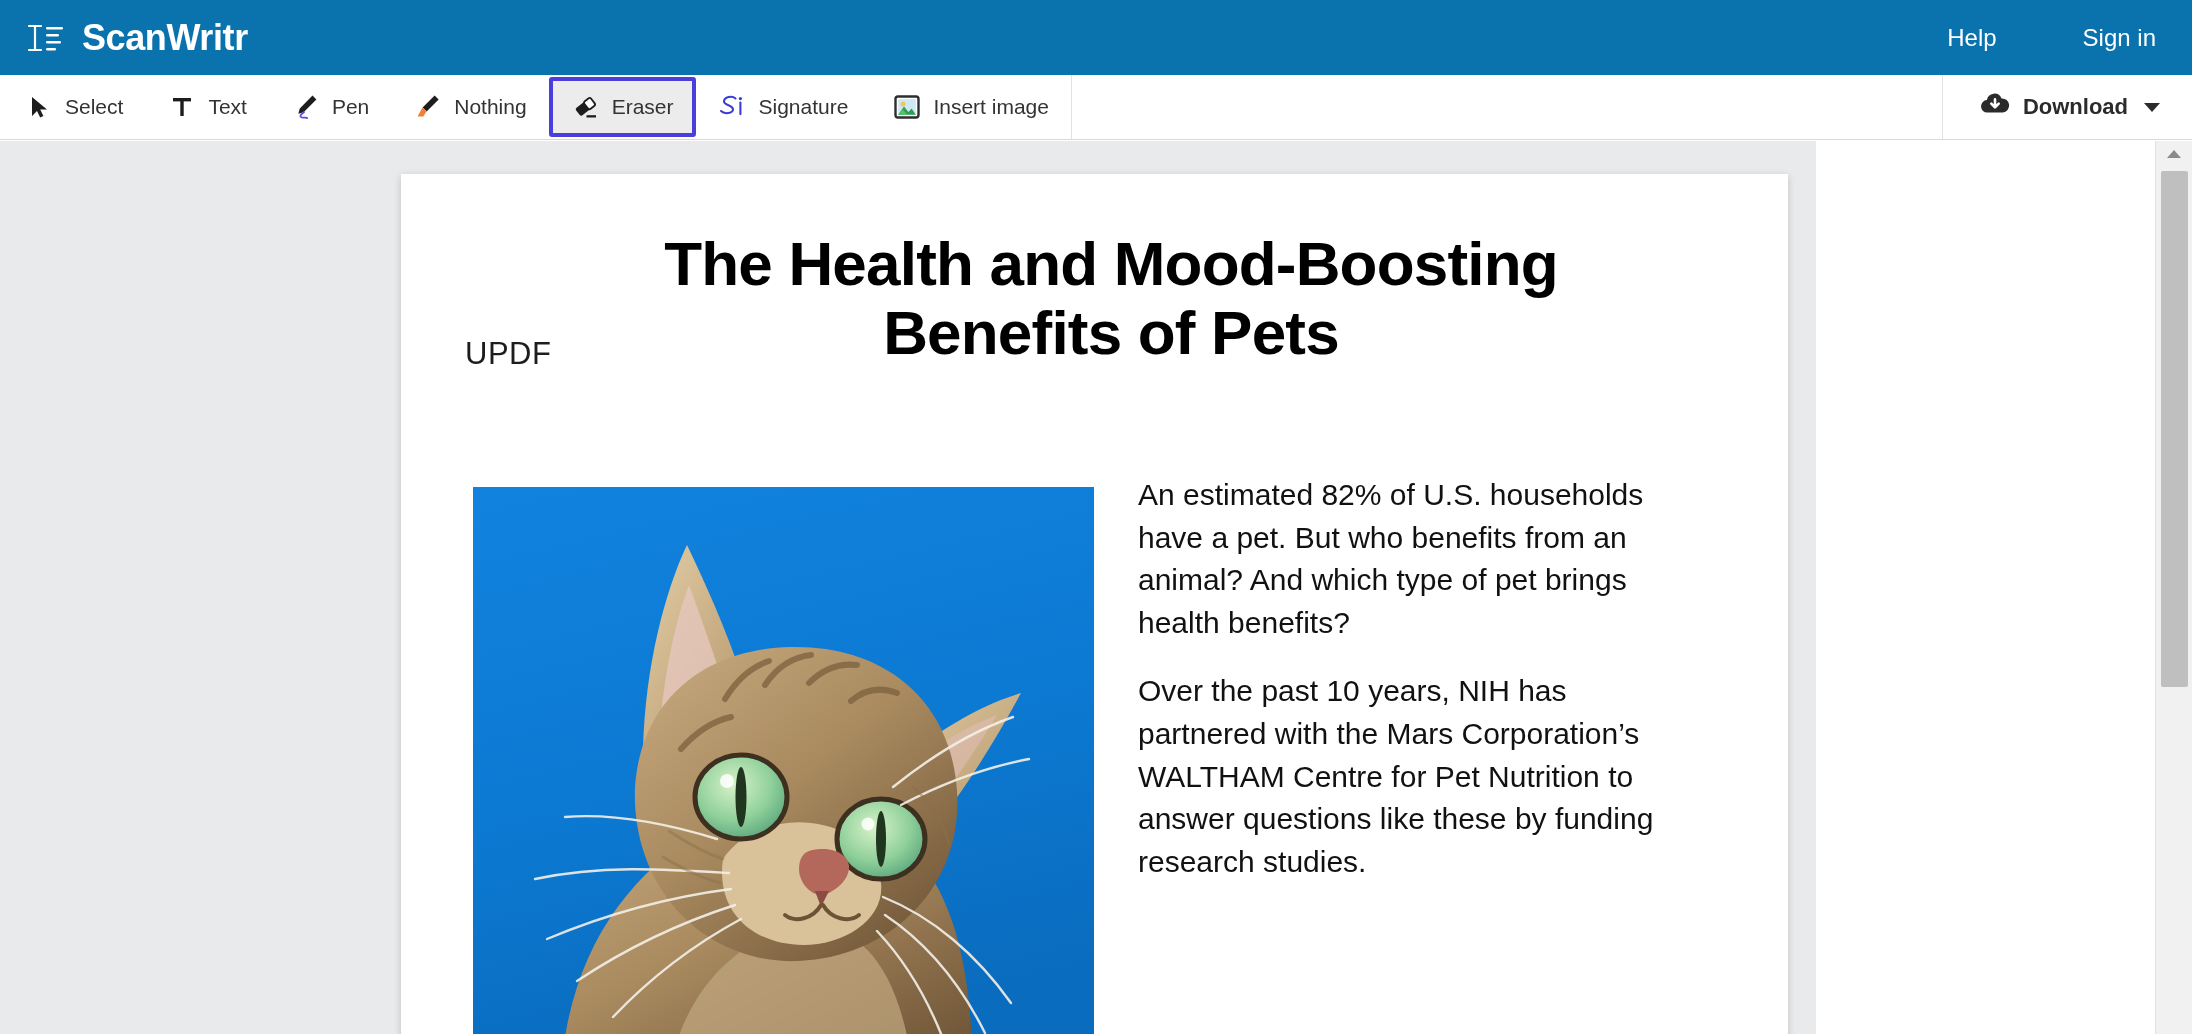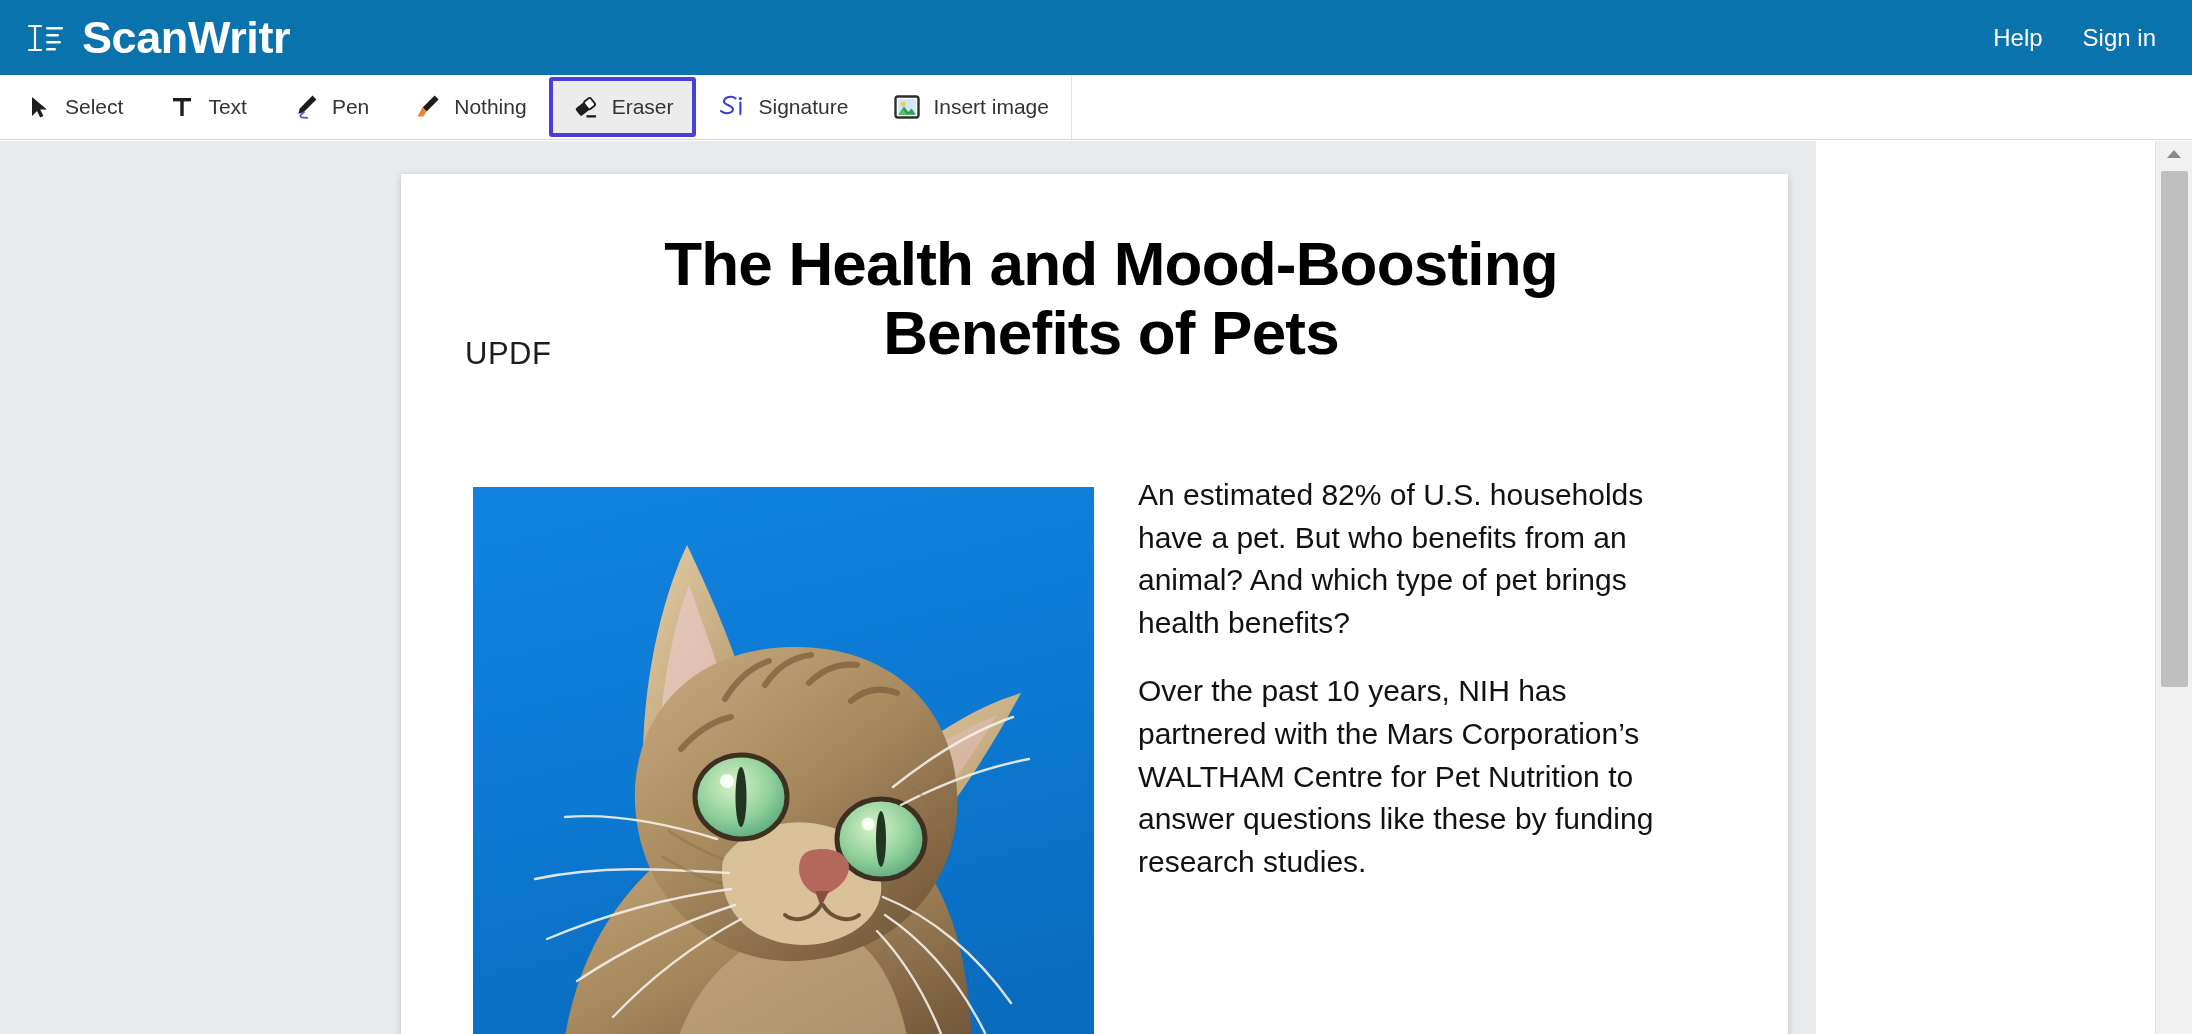--- a/index.html
+++ b/index.html
@@ -30,39 +30,40 @@
     gap: 14px;
     cursor: pointer;
   }
   .brand-icon {
     width: 44px;
     height: 40px;
     display: block;
   }
   .brand-name {
     color: #ffffff;
-    font-size: 45px;
+    font-size: 36px;
     font-weight: bold;
     letter-spacing: -0.4px;
     line-height: 1;
     white-space: nowrap;
   }
   .header-spacer { flex: 1 1 auto; }
   .header-links {
     display: flex;
     align-items: center;
     gap: 40px;
     padding-right: 8px;
   }
   .header-link {
     color: #ffffff;
     font-size: 24px;
     text-decoration: none;
     white-space: nowrap;
     line-height: 1;
+    margin-left: 46px;
   }
 
   
   .toolbar {
     position: absolute;
     top: 75px; left: 0;
     width: 2192px;
     height: 65px;
     background: #ffffff;
     border-bottom: 1px solid #d9d9d9;
@@ -343,20 +344,32 @@
           <path d="M5.2 21.8 L10 16.4 L14 21.8 Z" fill="#59bf6b"></path>
         </svg>
       </span>
       <span>Insert image</span>
     </button>
 
   </div>
 
   <div class="toolbar-spacer"></div>
 
+  <div class="download-wrap">
+    <button class="download-btn">
+      <span class="tool-ico">
+        <svg width="32" height="26" viewBox="0 0 32 26" xmlns="http://www.w3.org/2000/svg">
+          <path d="M8.5 21.5 a6.2 6.2 0 0 1 -0.6 -12.4 a7.6 7.6 0 0 1 14.6 -1.6 a5.8 5.8 0 0 1 1.3 14 Z" fill="#2b2b2b"></path>
+          <path d="M16 8.4 v7.2 M12.3 12.6 L16 16.4 L19.7 12.6" fill="none" stroke="#ffffff" stroke-width="2.6" stroke-linecap="round" stroke-linejoin="round"></path>
+        </svg>
+      </span>
+      <span>Download</span>
+      <span class="caret"></span>
+    </button>
+  </div>
 
 </div>
 
 <div class="workspace">
 
   <div class="page">
 
     <div class="doc-title">The Health and Mood-Boosting Benefits of Pets</div>
 
     <div class="doc-brand">UPDF</div>

